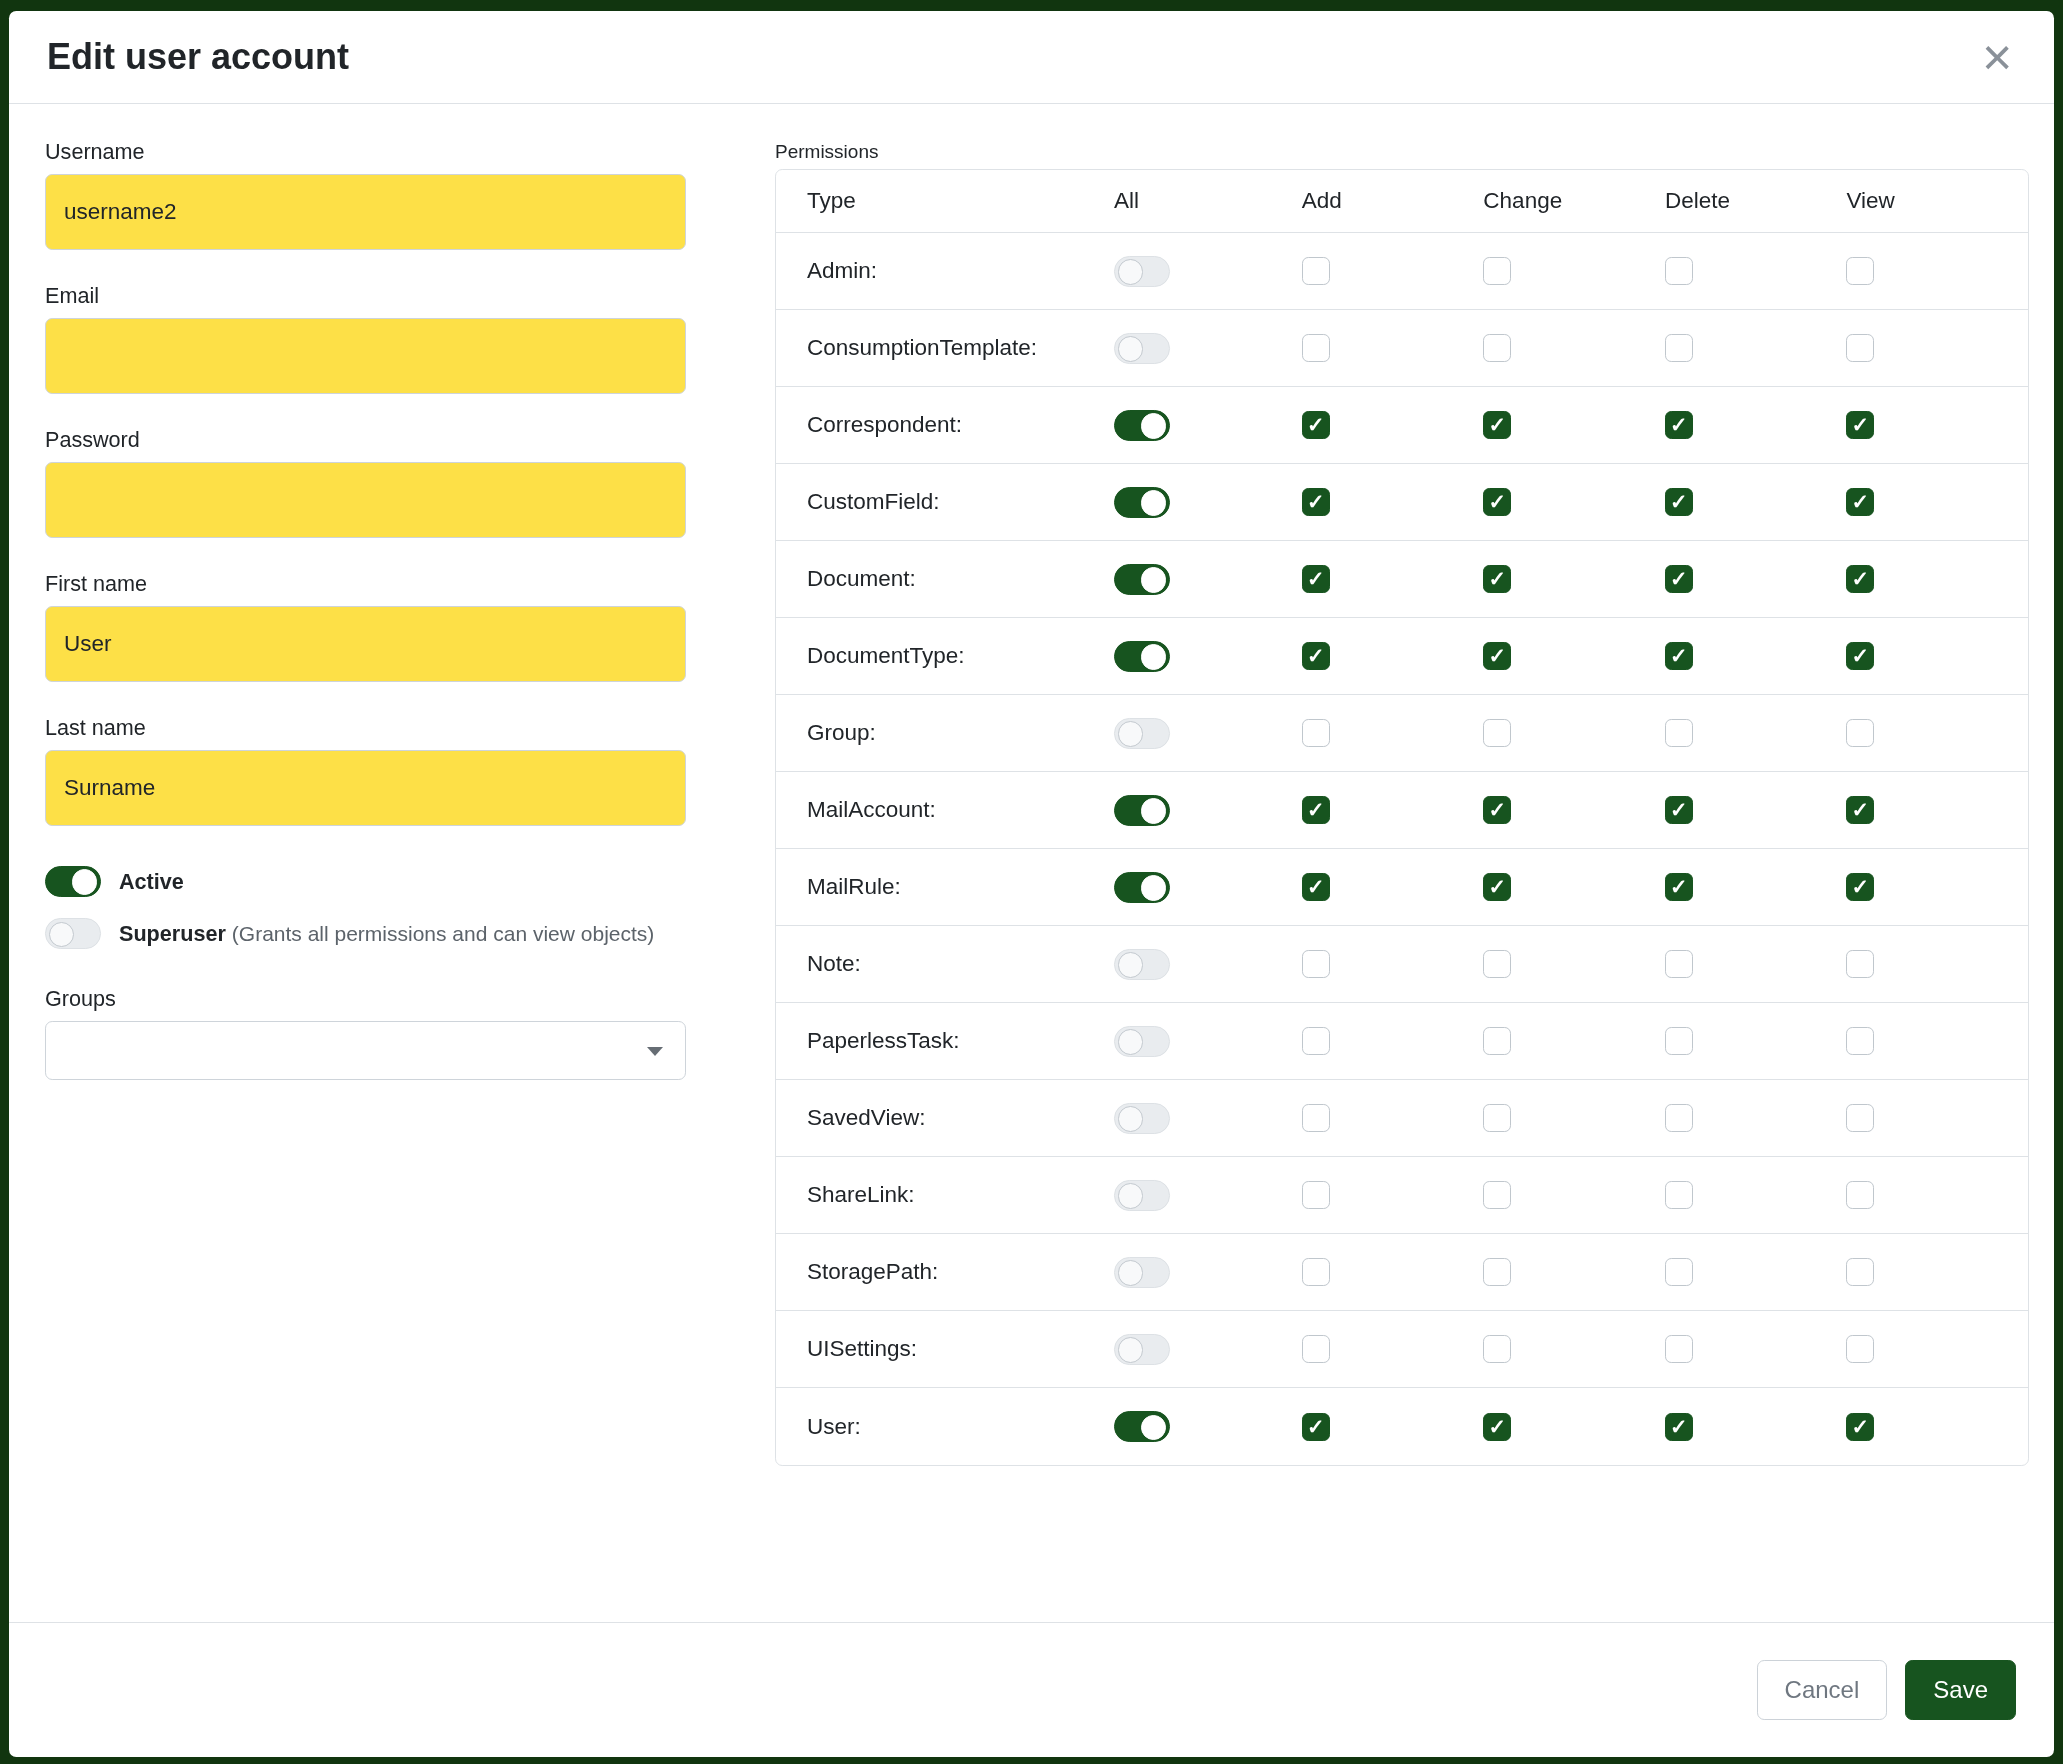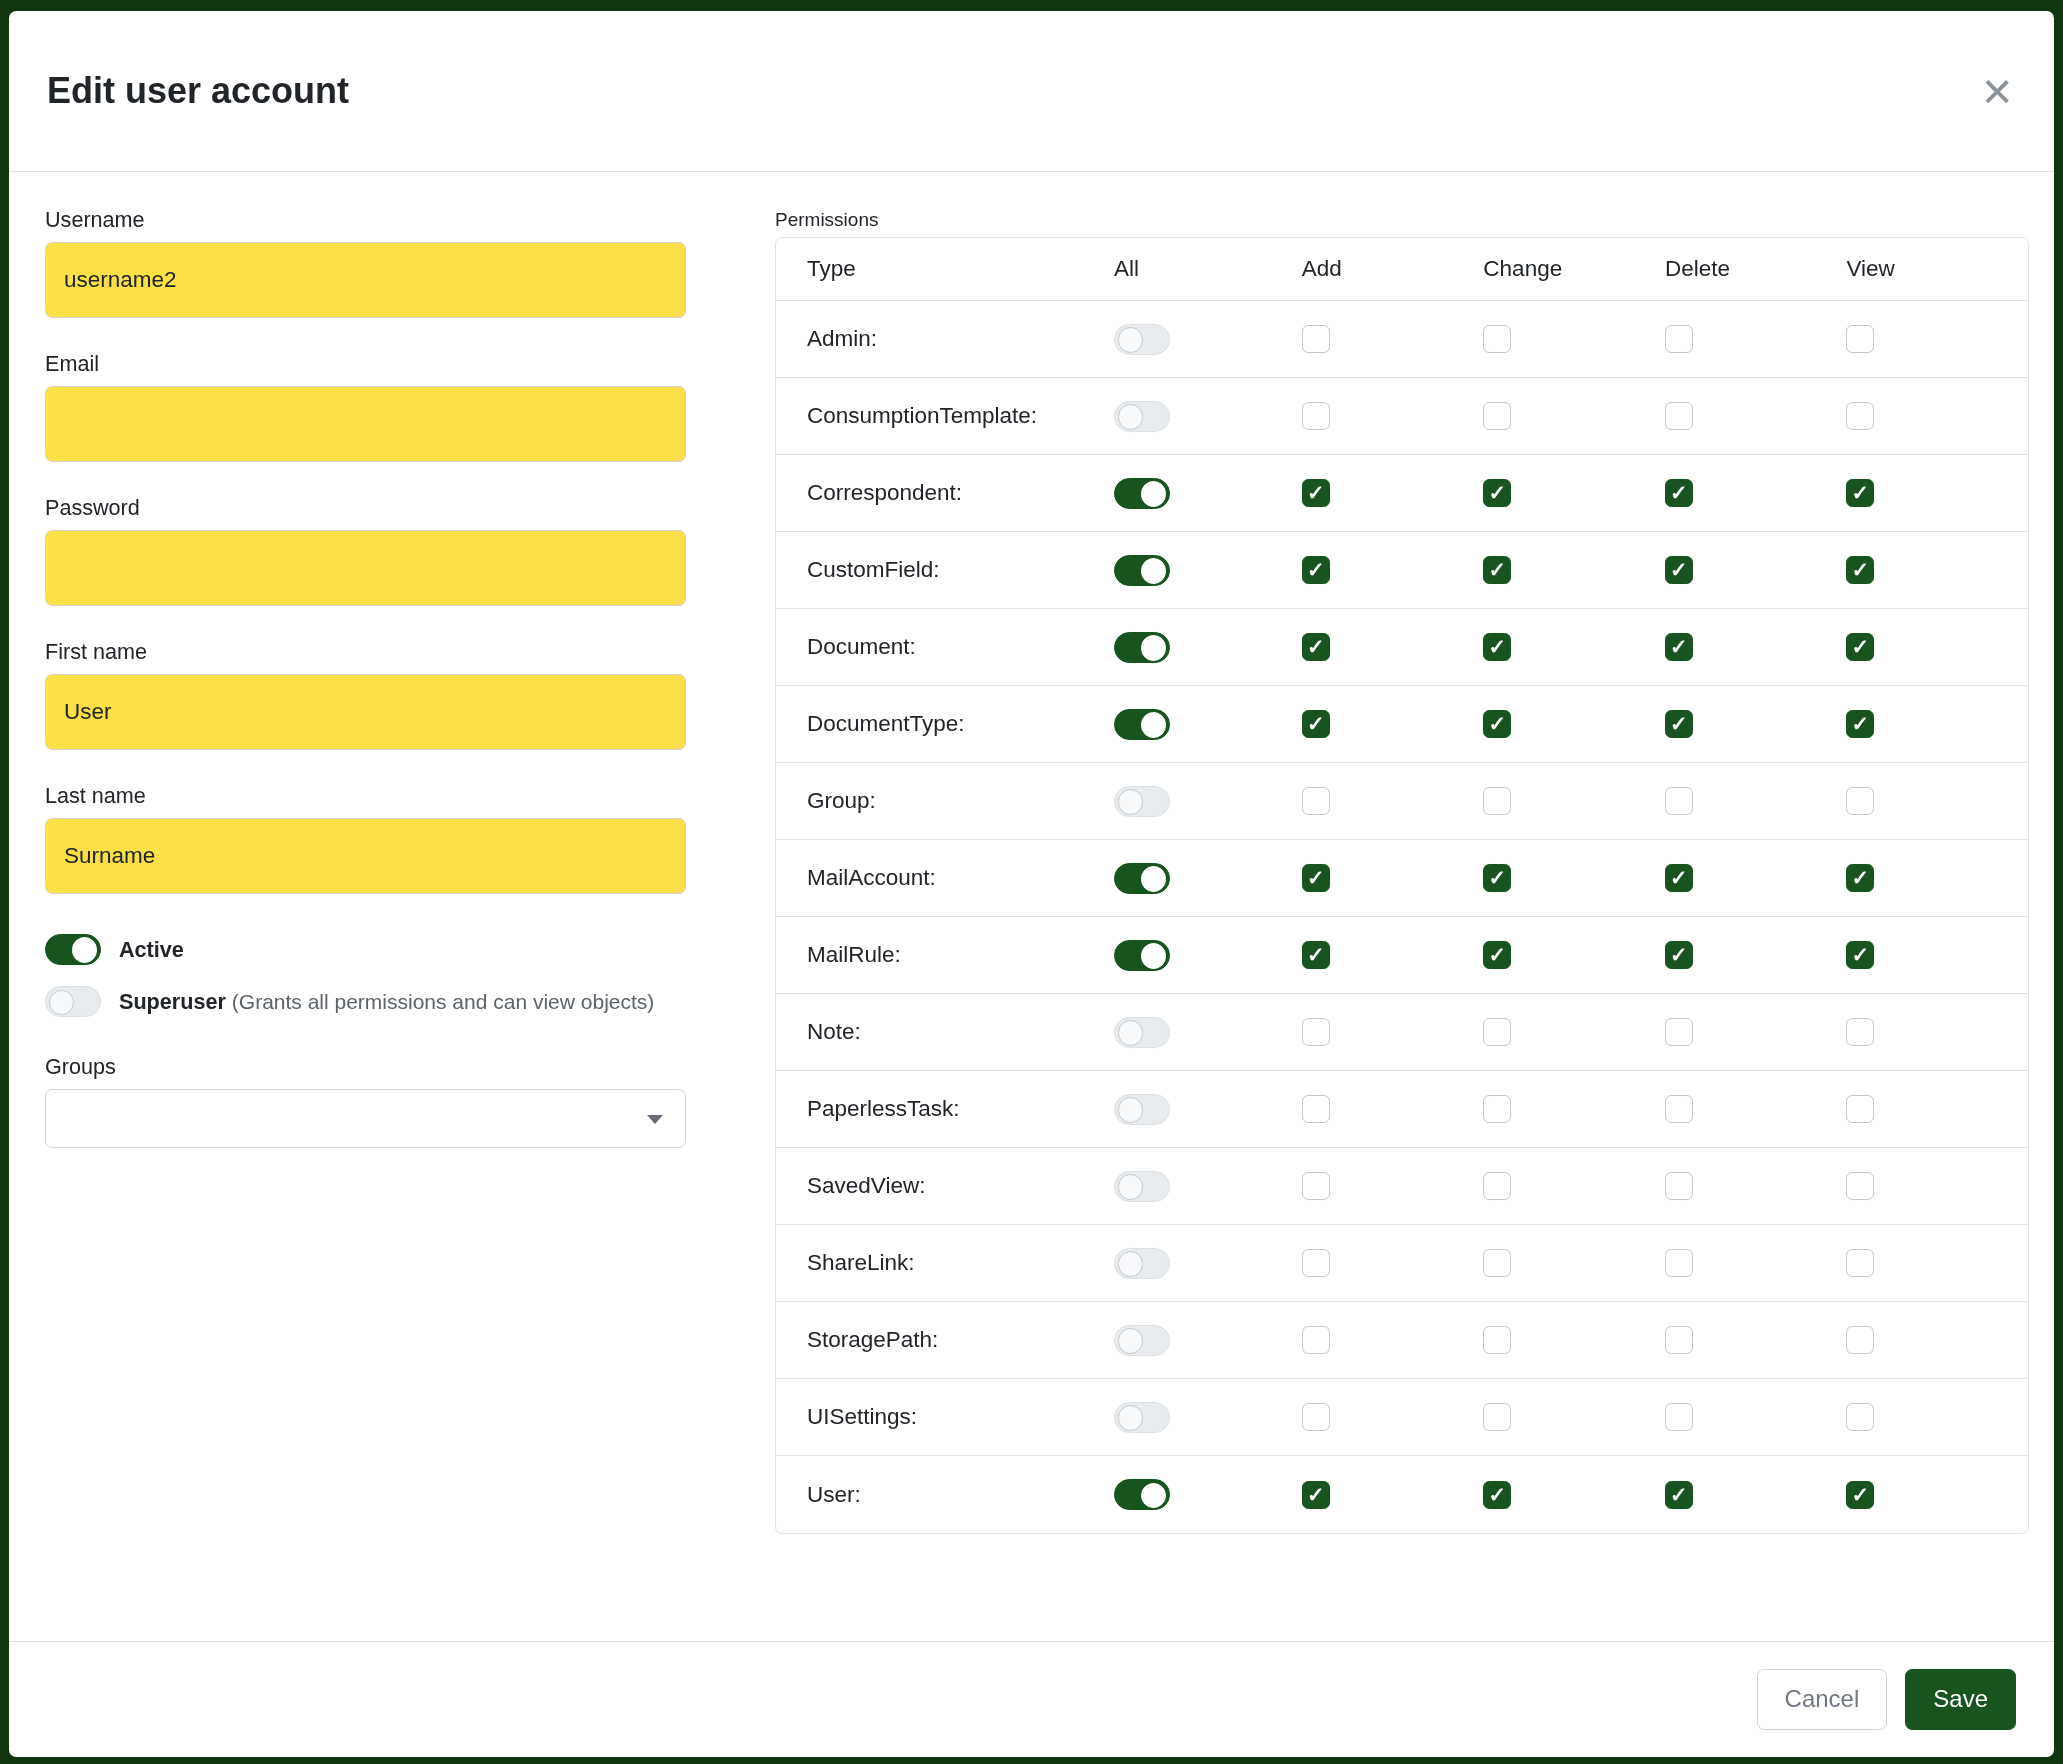--- a/index.html
+++ b/index.html
@@ -14,21 +14,21 @@
     position: absolute;
     top: 10.8px; left: 9px; right: 9px; bottom: 7.2px;
     background: #ffffff;
     border-radius: 7.2px;
     display: flex;
     flex-direction: column;
     overflow: hidden;
   }
   
   .modal-header {
-    height: 161px;
+    height: 93px;
     flex: none;
     display: flex;
     align-items: center;
     justify-content: space-between;
     padding: 0 38px;
     border-bottom: 0.9px solid #dee2e6;
   }
   .modal-title { font-size: 36px; font-weight: 700; color: #212529; }
   .close-btn {
     background: none; border: none; cursor: pointer;
@@ -162,21 +162,21 @@
   tbody td {
     height: 77px;
     border-bottom: 0.9px solid #dee2e6;
     vertical-align: middle;
   }
   tbody tr:last-child td { border-bottom: none; }
   .type-pad { padding-left: 31px; }
 
   
   .modal-footer {
-    height: 116px;
+    height: 135px;
     flex: none;
     border-top: 0.9px solid #dee2e6;
     display: flex;
     align-items: center;
     justify-content: flex-end;
     gap: 18px;
     padding: 0 38px;
   }
   .btn {
     font-family: "Liberation Sans", sans-serif;

